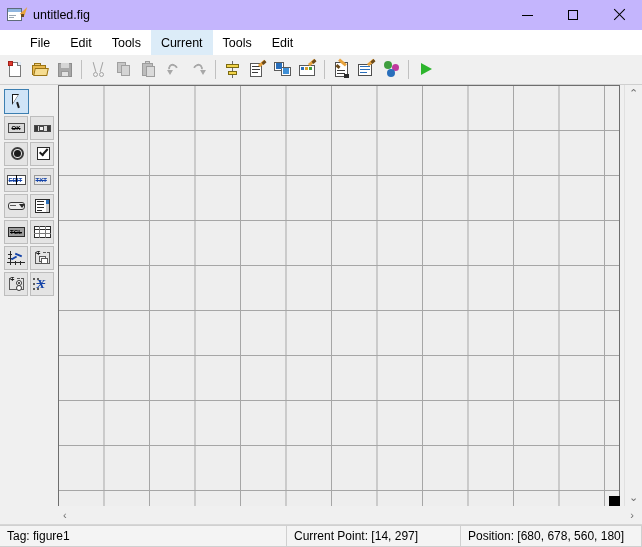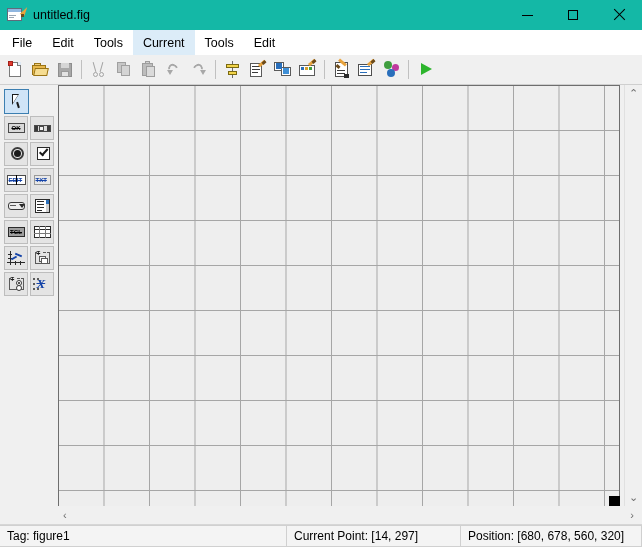--- a/index.html
+++ b/index.html
@@ -6,40 +6,40 @@
   body{
     width:642px;height:547px;overflow:hidden;
     font-family:"Liberation Sans", sans-serif;
     font-size:12px;color:#000;
     background:#f0f0f0;
     -webkit-font-smoothing:antialiased;
   }
   .app{width:642px;height:547px;position:relative;background:#f0f0f0;display:flex;flex-direction:column;}
 
   
-  .titlebar{height:30px;background:#14b8a6;display:flex;align-items:center;flex:0 0 auto;}
+  .titlebar{height:30px;background:#c4b5fd;display:flex;align-items:center;flex:0 0 auto;}
   .app-icon{width:18px;height:18px;margin-left:7px;margin-right:8px;position:relative;flex:0 0 auto;}
   .app-icon .winbox{position:absolute;left:0;top:2px;width:15px;height:13px;border:1px solid #5f6b7a;background:#ffffff;box-sizing:border-box;}
   .app-icon .winbar{position:absolute;left:1px;top:3px;width:13px;height:3px;background:#8fb6e0;}
   .app-icon .winline{position:absolute;left:2px;width:7px;height:1px;background:#9aa7b4;}
   .app-icon .pencil{position:absolute;right:-1px;top:0px;width:0;height:0;
       border-left:5px solid transparent;border-bottom:9px solid #e8a33d;transform:rotate(18deg);}
   .app-icon .pencil-tip{position:absolute;right:1px;top:8px;width:3px;height:3px;background:#6b4a1a;}
   .title-text{font-size:12.5px;color:#000;flex:1 1 auto;}
   .winbtns{display:flex;height:30px;flex:0 0 auto;}
   .winbtn{width:46px;height:30px;display:flex;align-items:center;justify-content:center;}
   .glyph-min{width:11px;height:1px;background:#000;}
   .glyph-max{width:10px;height:10px;border:1px solid #000;box-sizing:border-box;}
   .glyph-x{position:relative;width:12px;height:12px;}
   .glyph-x:before,.glyph-x:after{content:"";position:absolute;left:-1px;top:5px;width:15px;height:1px;background:#000;}
   .glyph-x:before{transform:rotate(45deg);}
   .glyph-x:after{transform:rotate(-45deg);}
 
   
-  .menubar{height:25px;background:#ffffff;display:flex;align-items:stretch;padding-left:2px;flex:0 0 auto;}
+  .menubar{height:25px;background:#ffffff;display:flex;align-items:stretch;padding-left:20px;flex:0 0 auto;}
   .menu-item{display:flex;align-items:center;padding:0 10px;font-size:12.5px;color:#000;cursor:default;}
   .menu-item.active{background:#dcecf8;}
 
   
   .toolbar{height:29px;background:#f0f0f0;border-bottom:1px solid #cfcfcf;
            display:flex;align-items:center;padding-left:2px;flex:0 0 auto;}
   .tb{width:25px;height:25px;display:flex;align-items:center;justify-content:center;position:relative;}
   .tbsep{width:1px;height:19px;background:#c0c0c0;margin:0 4px;}
 
   
@@ -438,16 +438,16 @@
       <div class="hscroll">
         <div class="sb-arrow">‹</div>
         <div class="sb-arrow">›</div>
       </div>
     </div>
   </div>
 
   <div class="statusbar">
     <div class="status-cell status-tag">Tag: figure1</div>
     <div class="status-cell status-cp">Current Point:  [14, 297]</div>
-    <div class="status-cell status-pos">Position: [680, 678, 560, 320]</div>
+    <div class="status-cell status-pos">Position: [680, 678, 560, 180]</div>
   </div>
 
 </div>
 
 </body></html>

